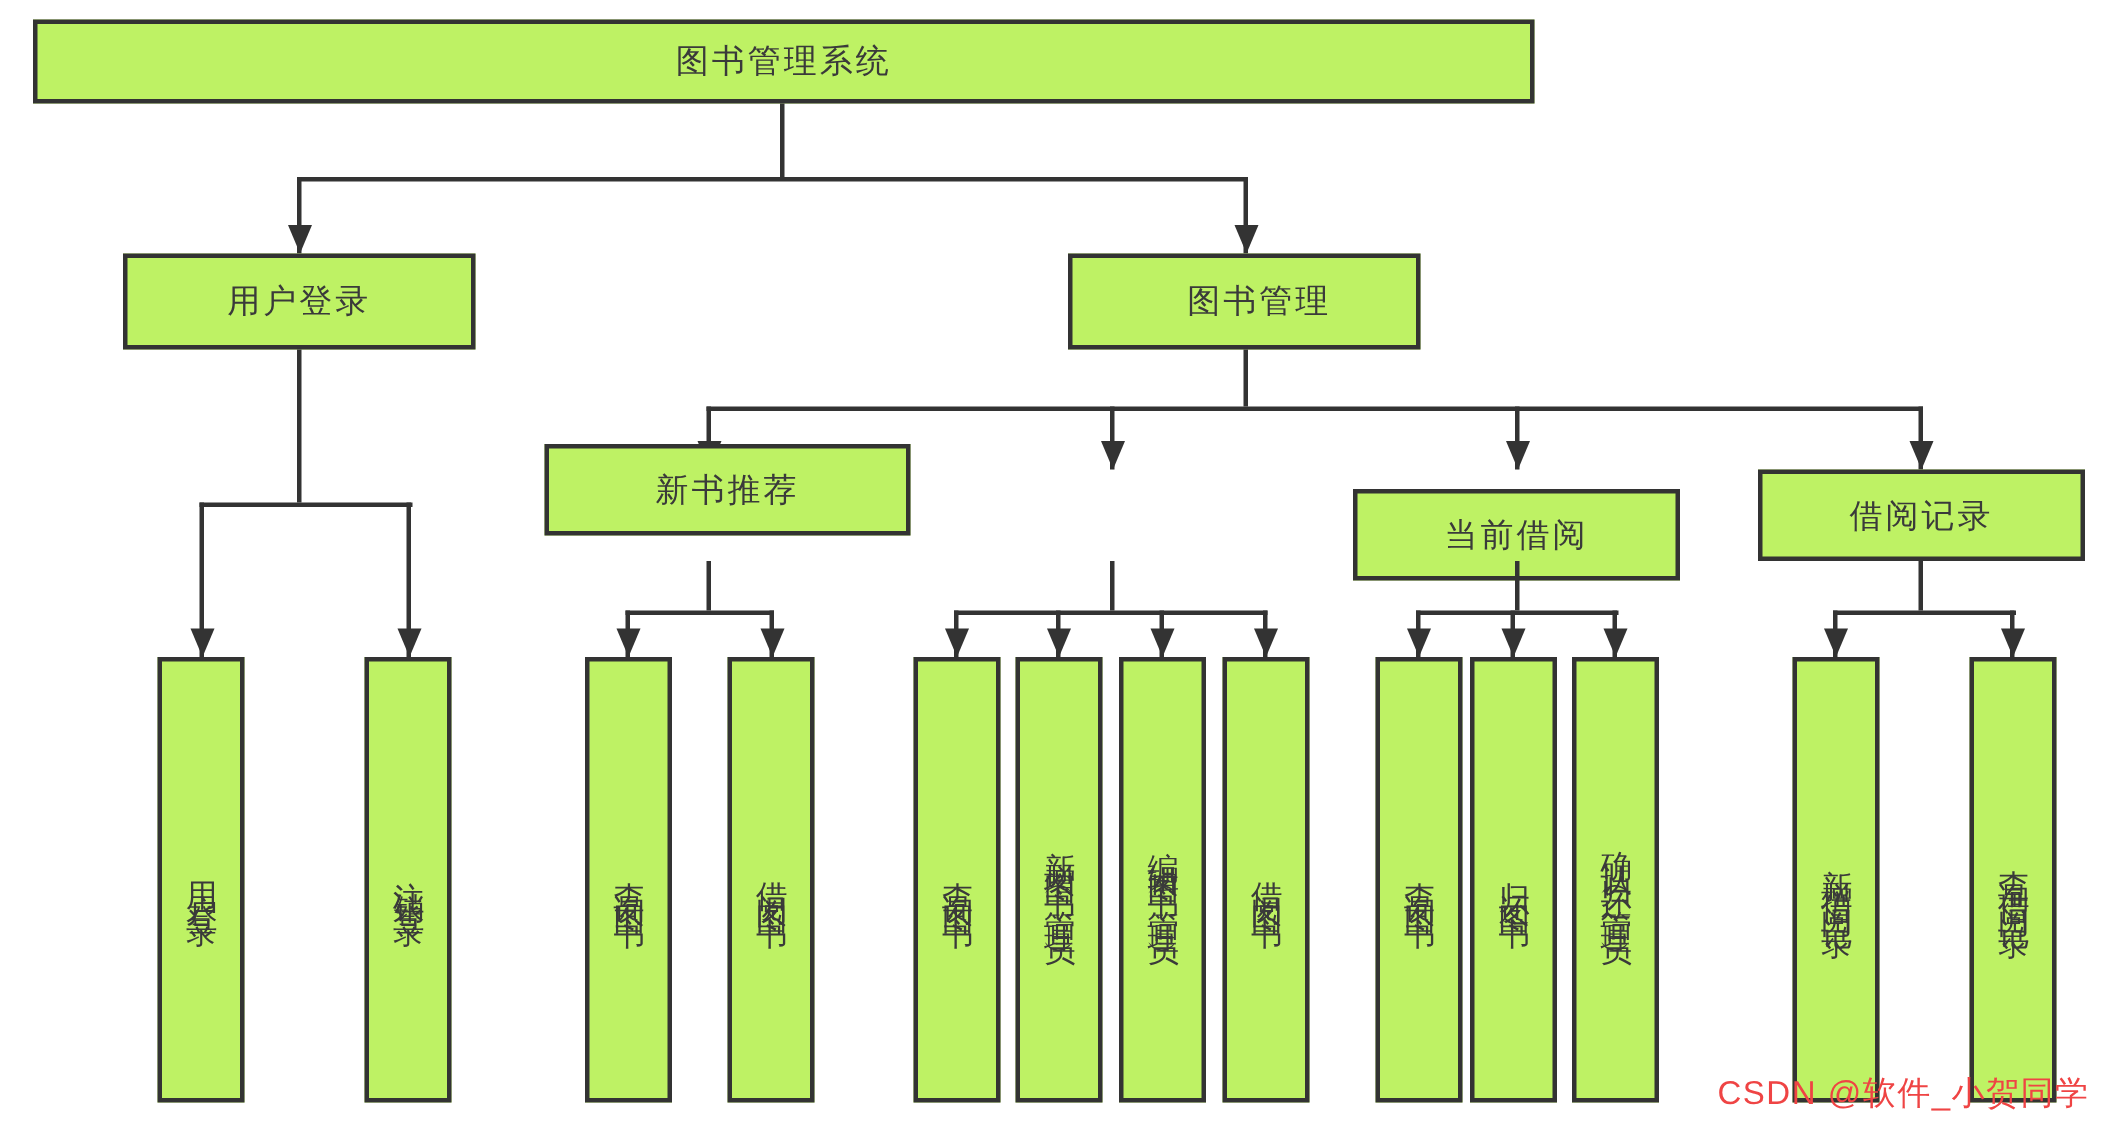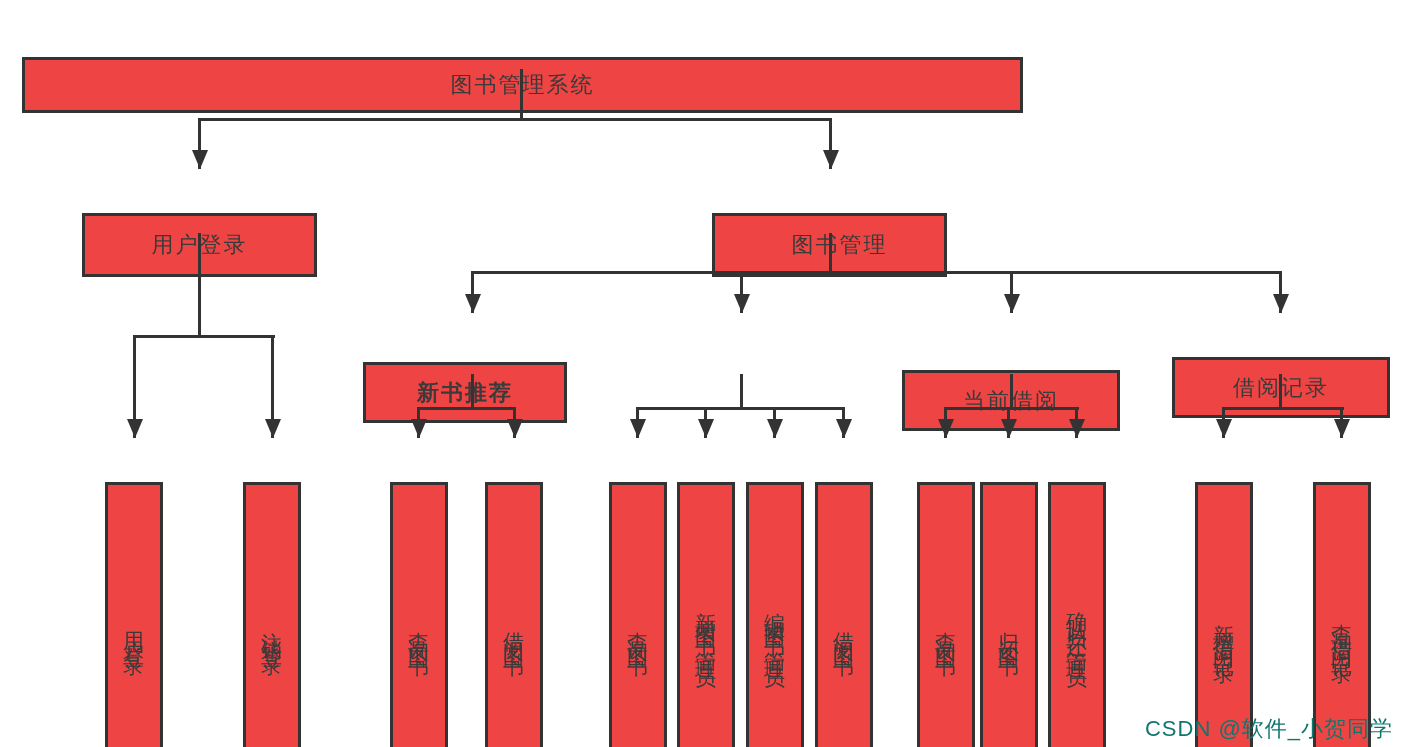--- a/index.html
+++ b/index.html
@@ -5,22 +5,22 @@
   html,body{margin:0;padding:0;background:#ffffff;}
   body{
     width:1405px;height:747px;position:relative;overflow:hidden;
     font-family:"Liberation Sans","DejaVu Sans",sans-serif;
     color:#3a3a3a;
   }
   .stage{position:absolute;left:0;top:0;width:1405px;height:747px;}
 
   
   .node{
-    position:absolute;box-sizing:border-box;background:#ef4444;
-    border:3px solid #333333;display:flex;align-items:center;justify-content:center;margin-top:44px;
+    position:absolute;box-sizing:border-box;background:#bef264;
+    border:3px solid #333333;display:flex;align-items:center;justify-content:center;
   }
   .node .lbl{
     font-size:22px;letter-spacing:2px;color:#3a3a3a;white-space:nowrap;
   }
   .leaf{border-width:3px;}
   .leaf .vlbl{
     writing-mode:vertical-rl;text-orientation:mixed;
     font-size:21px;letter-spacing:8px;line-height:1;color:#3a3a3a;
   }
 
@@ -28,21 +28,21 @@
   .vline{position:absolute;width:3px;background:#333333;}
   .hbar{position:absolute;height:3px;background:#333333;}
   .arrow{position:absolute;width:3px;background:#333333;}
   .arrow::after{
     content:"";position:absolute;bottom:0;left:50%;transform:translateX(-50%);
     width:0;height:0;border-left:8px solid transparent;border-right:8px solid transparent;
     border-top:19px solid #333333;
   }
 
   .watermark{
-    position:absolute;right:12px;bottom:3px;font-size:22px;color:#0f766e;
+    position:absolute;right:12px;bottom:3px;font-size:22px;color:#ef4444;
     letter-spacing:1px;white-space:nowrap;
   }
 </style>
 </head>
 <body>
 
 <div class="stage">
 
   <div class="node" style="left:22px;top:13px;width:1001px;height:56px;">
     <span class="lbl">图书管理系统</span>
@@ -65,21 +65,21 @@
   <div class="arrow" style="left:133px;top:335px;height:103px;"></div>
   <div class="arrow" style="left:271px;top:335px;height:103px;"></div>
 
   <div class="vline" style="left:829px;top:233px;height:38px;"></div>
   <div class="hbar" style="left:471px;top:271px;width:811px;"></div>
   <div class="arrow" style="left:471px;top:271px;height:42px;"></div>
   <div class="arrow" style="left:740px;top:271px;height:42px;"></div>
   <div class="arrow" style="left:1010px;top:271px;height:42px;"></div>
   <div class="arrow" style="left:1279px;top:271px;height:42px;"></div>
 
-  <div class="node" style="left:363px;top:318px;width:204px;height:61px;font-weight:bold;">
+  <div class="node" style="left:363px;top:296px;width:244px;height:61px;">
     <span class="lbl">新书推荐</span>
   </div>
   <div class="node" style="left:902px;top:326px;width:218px;height:61px;">
     <span class="lbl">当前借阅</span>
   </div>
   <div class="node" style="left:1172px;top:313px;width:218px;height:61px;">
     <span class="lbl">借阅记录</span>
   </div>
 
   <div class="vline" style="left:471px;top:374px;height:33px;"></div>

